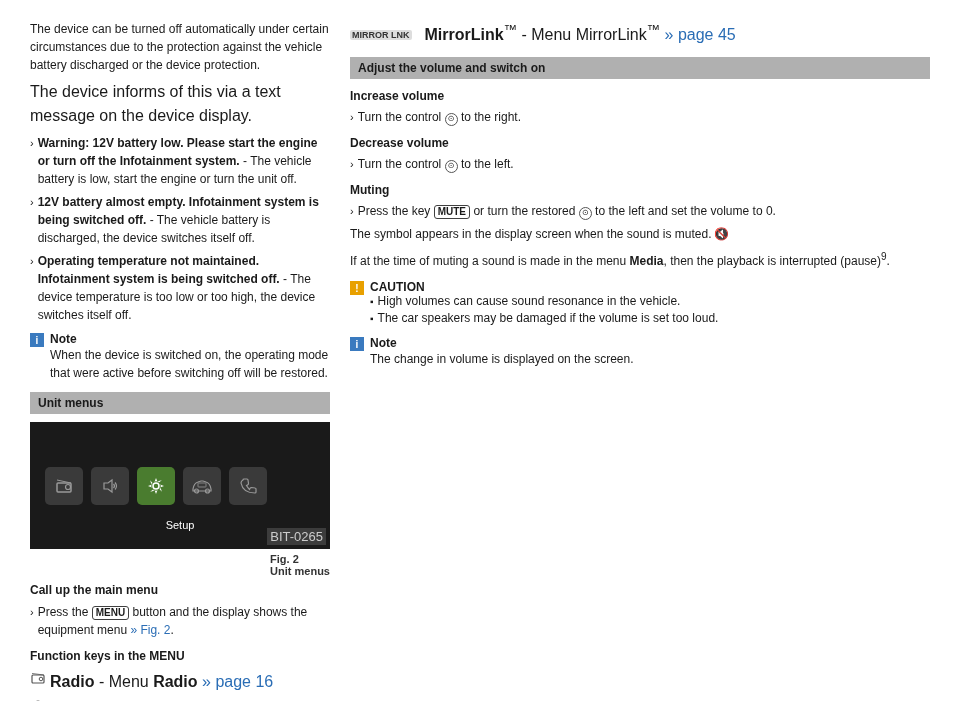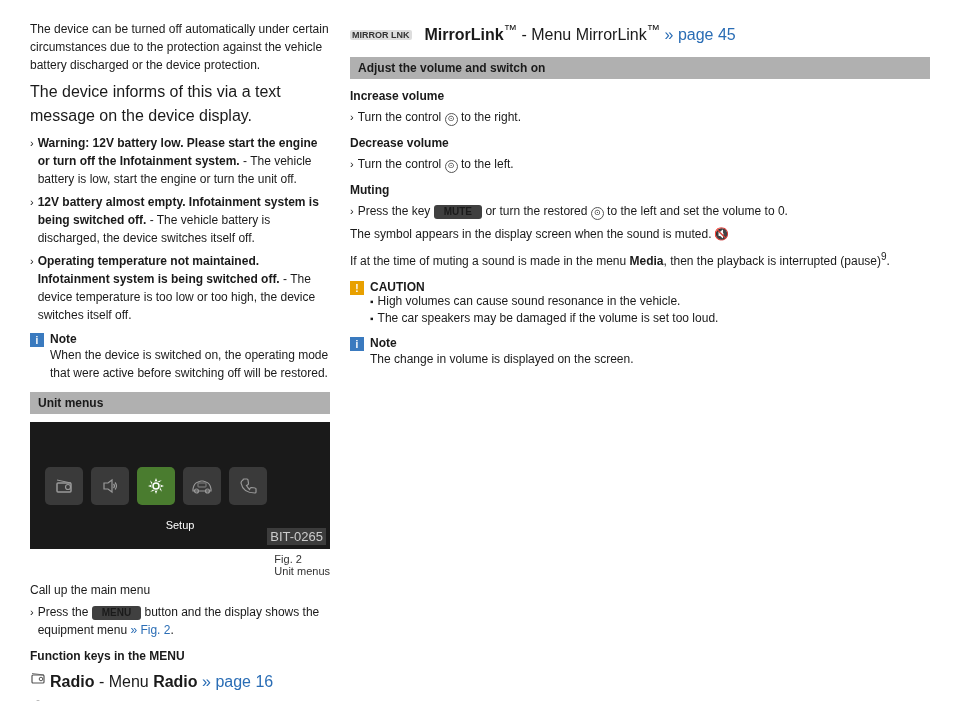--- a/index.html
+++ b/index.html
@@ -146,20 +146,21 @@
     }
     .fig-label-container {
       display: flex;
       justify-content: flex-end;
       align-items: flex-start;
       margin-bottom: 4px;
     }
     .fig-label {
       font-size: 11px;
       color: #333;
+      font-weight: bold;
     }
     .img-number {
       position: absolute;
       bottom: 4px;
       right: 4px;
       background: rgba(255,255,255,0.15);
       color: #ccc;
       font-size: 13px;
       padding: 1px 3px;
       text-align: center;
@@ -226,21 +227,21 @@
       background: #ddd;
       padding: 0px 2px;
       border-radius: 2px;
     }
     .volume-section { margin-bottom: 8px; }
     .volume-sub { font-weight: bold; margin-bottom: 3px; }
     .key-btn {
       display: inline-flex;
       align-items: center;
       justify-content: center;
-      border: 7px solid #404040;
+      border: 1px solid #404040;
       border-radius: 3px;
       padding: 0 3px;
       font-size: 10px;
       font-weight: bold;
       min-width: 16px;
       height: 14px;
     }
     .knob-icon {
       display: inline-flex;
       align-items: center;
@@ -346,21 +347,21 @@
             <div class="img-number">BIT-0265</div>
           </div>
           <div class="fig-label-container">
             <div>
               <div class="fig-label">Fig. 2</div>
               <div class="fig-label">Unit menus</div>
             </div>
           </div>
         </div>
 
-        <p style="font-weight:normal; margin-bottom:4px; font-size:12px;">Call up the main menu</p>
+        <p style="font-weight:bold; margin-bottom:4px; font-size:12px;">Call up the main menu</p>
         <div class="arrow-item">
           <span class="arrow">›</span>
           <span class="arrow-content">
             <span>Press the </span><span class="key-btn">MENU</span><span> button and the display shows the equipment menu </span><a class="blue-link">» Fig. 2</a><span>.</span>
           </span>
         </div>
 
         <div class="function-section">
           <p style="font-weight:bold; margin-bottom:5px; font-size:12px;">Function keys in the MENU</p>
 

